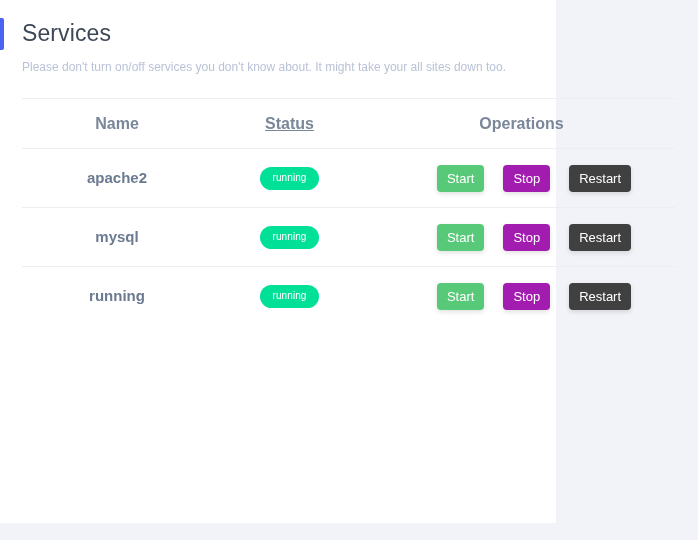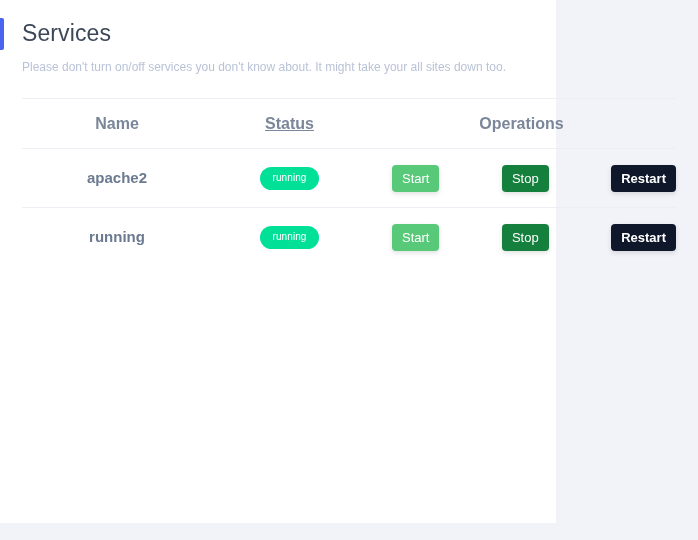--- a/index.html
+++ b/index.html
@@ -112,42 +112,42 @@
     letter-spacing: 0.1px;
   }
 
   .ops-cell {
     text-align: left;
     padding-left: 10px !important;
   }
   .ops {
     display: flex;
     align-items: center;
-    justify-content: space-between;
-    gap: 3px;
+    justify-content: center;
+    gap: 19px;
     padding-left: 15px;
   }
   .btn {
     display: inline-flex;
     align-items: center;
     justify-content: center;
     height: 27px;
     padding: 0 10px;
     border: none;
     border-radius: 4px;
     font-family: "Liberation Sans", sans-serif;
     font-size: 13px;
     line-height: 1;
     color: #ffffff;
     cursor: pointer;
     box-shadow: 0 2px 5px rgba(0,0,0,0.12);
   }
   .btn-start   { background: #58c979; }
-  .btn-stop    { background: #15803d; }
-  .btn-restart { background: #0f172a; font-weight: bold; }
+  .btn-stop    { background: #a21caf; }
+  .btn-restart { background: #404040; }
 
   .card-footer-space {
     height: 40px;
   }
 </style>
 </head>
 <body>
 
 <div class="page">
   <div class="card">
@@ -163,20 +163,31 @@
         <thead>
           <tr>
             <th class="col-name">Name</th>
             <th class="col-status">Status</th>
             <th class="col-ops">Operations</th>
           </tr>
         </thead>
         <tbody id="services-body">
             <tr>
               <td><span class="service-name">apache2</span></td>
+              <td><span class="badge">running</span></td>
+              <td class="ops-cell">
+                <div class="ops">
+                  <button class="btn btn-start">Start</button>
+                  <button class="btn btn-stop">Stop</button>
+                  <button class="btn btn-restart">Restart</button>
+                </div>
+              </td>
+            </tr>
+            <tr>
+              <td><span class="service-name">mysql</span></td>
               <td><span class="badge">running</span></td>
               <td class="ops-cell">
                 <div class="ops">
                   <button class="btn btn-start">Start</button>
                   <button class="btn btn-stop">Stop</button>
                   <button class="btn btn-restart">Restart</button>
                 </div>
               </td>
             </tr>
             <tr>

